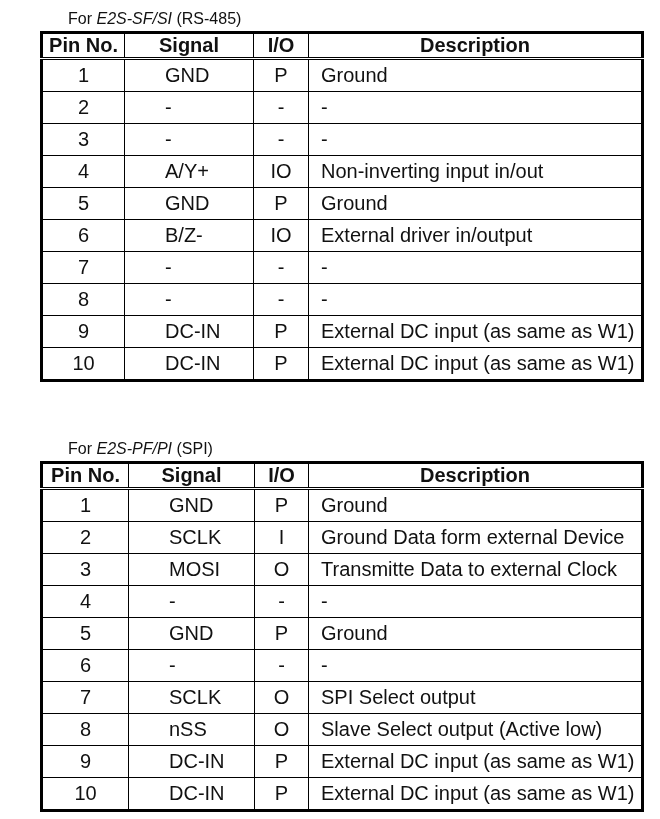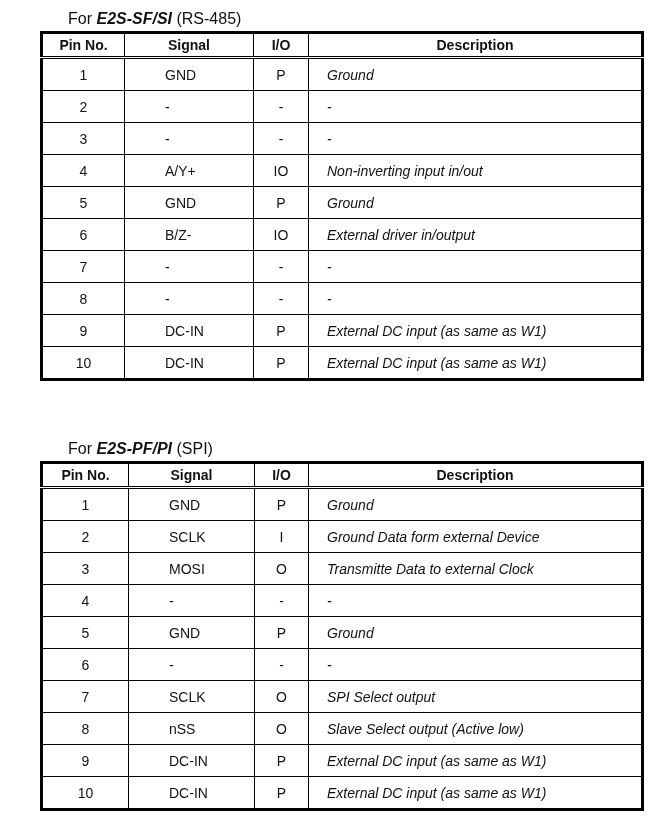--- a/index.html
+++ b/index.html
@@ -1,26 +1,26 @@
 <!DOCTYPE html>
 <html><head>
 <meta charset="utf-8">
 <style>
   html, body { margin: 0; padding: 0; background: #ffffff; }
   body { width: 660px; height: 819px; position: relative; overflow: hidden;
          font-family: "Liberation Sans", sans-serif; color: #111; }
   .caption { position: absolute; left: 68px; font-size: 16px; line-height: 18px; white-space: nowrap; }
-  .caption b { font-style: italic; font-weight: bold; }
+  .caption b { font-style: italic; font-weight: normal; }
   table.pins { position: absolute; left: 40px; width: 604px; border-collapse: collapse;
-               border: 3px solid #000; table-layout: fixed; font-size: 14px; }
+               border: 3px solid #000; table-layout: fixed; font-size: 20px; }
   table.pins th, table.pins td { border: 1px solid #000; padding: 0; height: 31px; }
   table.pins th { font-weight: bold; height: 22px; text-align: center; border-bottom: 3px double #000; }
   table.pins td.c { text-align: center; }
   table.pins td.sig { padding-left: 40px; }
-  table.pins td.desc { padding-left: 18px; font-style: italic; }
+  table.pins td.desc { padding-left: 12px; }
   #t1-caption { top: 10px; }
   #t1 { top: 31px; }
   #t2-caption { top: 440px; }
   #t2 { top: 461px; }
 </style>
 </head>
 <body>
 
 <div class="caption" id="t1-caption"><span>For </span><b>E2S-SF/SI</b><span> (RS-485)</span></div>
 

